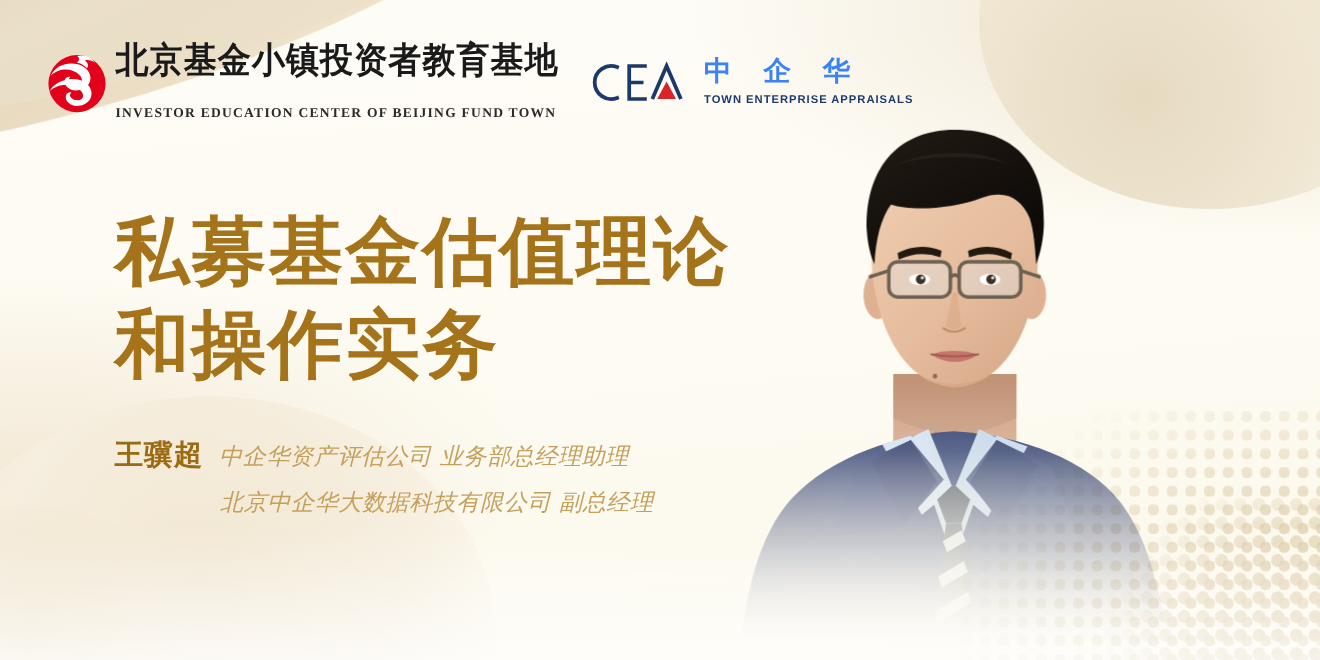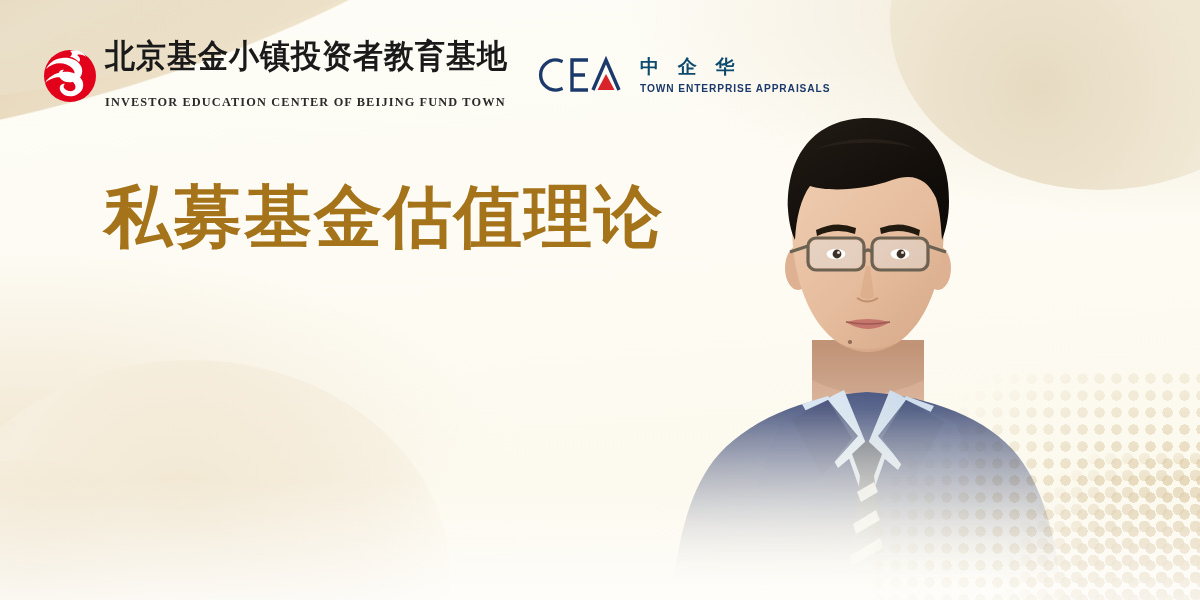--- a/index.html
+++ b/index.html
@@ -98,33 +98,33 @@
   .iec-en{
     font-family:"Liberation Serif","DejaVu Serif",serif;
     font-size:12.3px;color:#2a2a2a;letter-spacing:1.15px;
     margin-top:24px;white-space:nowrap;font-weight:600;
   }
 
   .cea-logo{display:flex;align-items:center;gap:14px;}
   .cea-mark{width:92px;height:46px;flex:0 0 92px;}
   .cea-text{display:flex;flex-direction:column;}
   .cea-cn{
-    font-family:Liberation Serif, serif;
-    font-size:19px;font-weight:600;color:#0c4a6e;
+    font-family:Liberation Mono, monospace;
+    font-size:25px;font-weight:600;color:#3b82f6;
     letter-spacing:7px;white-space:nowrap;line-height:1;
   }
   .cea-en{
     font-family:"Liberation Sans","DejaVu Sans",sans-serif;
     font-size:10.2px;font-weight:bold;color:#1b3a6b;
     letter-spacing:.9px;white-space:nowrap;margin-top:7px;
   }
 
   
   .headline{
-    position:absolute;left:104px;top:174px;z-index:6;
+    position:absolute;left:104px;top:187px;z-index:6;
   }
   .headline .line{
     font-family:"DejaVu Serif","Liberation Serif",serif;
     font-weight:bold;
     font-size:68px;
     line-height:84px;
     color:#a5741a;
     letter-spacing:2px;
     white-space:nowrap;
     text-shadow:0 1px 0 rgba(255,255,255,.5);
@@ -334,16 +334,24 @@
       <span class="cea-text">
         <span class="cea-cn">中 企 华</span>
         <span class="cea-en">TOWN ENTERPRISE APPRAISALS</span>
       </span>
     </div>
 
   </div>
 
   <div class="headline">
     <div class="line">私募基金估值理论</div>
+    <div class="line">和操作实务</div>
   </div>
 
+  <div class="speaker">
+    <div class="speaker-row">
+      <span class="speaker-name">王骥超</span>
+      <span class="speaker-role">中企华资产评估公司 业务部总经理助理</span>
+    </div>
+    <div class="speaker-role2">北京中企华大数据科技有限公司 副总经理</div>
+  </div>
 
 </div>
 
 </body></html>

